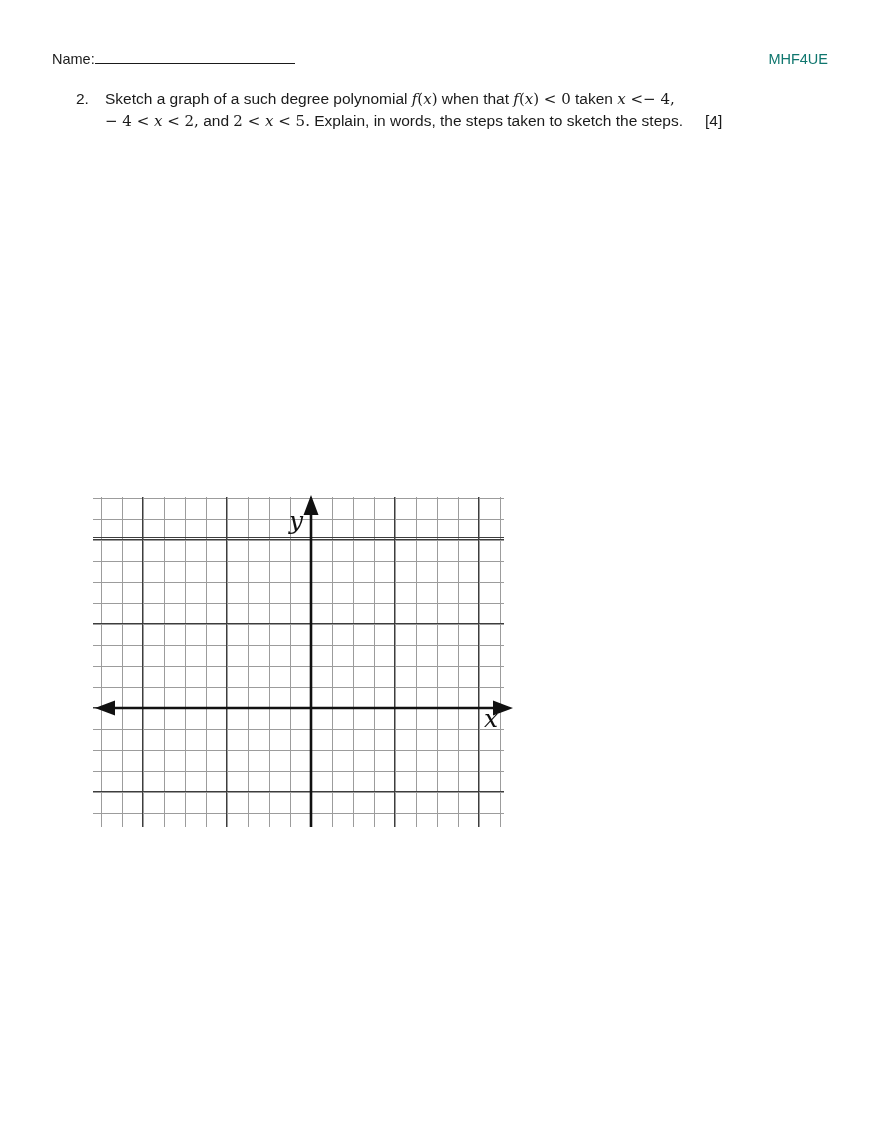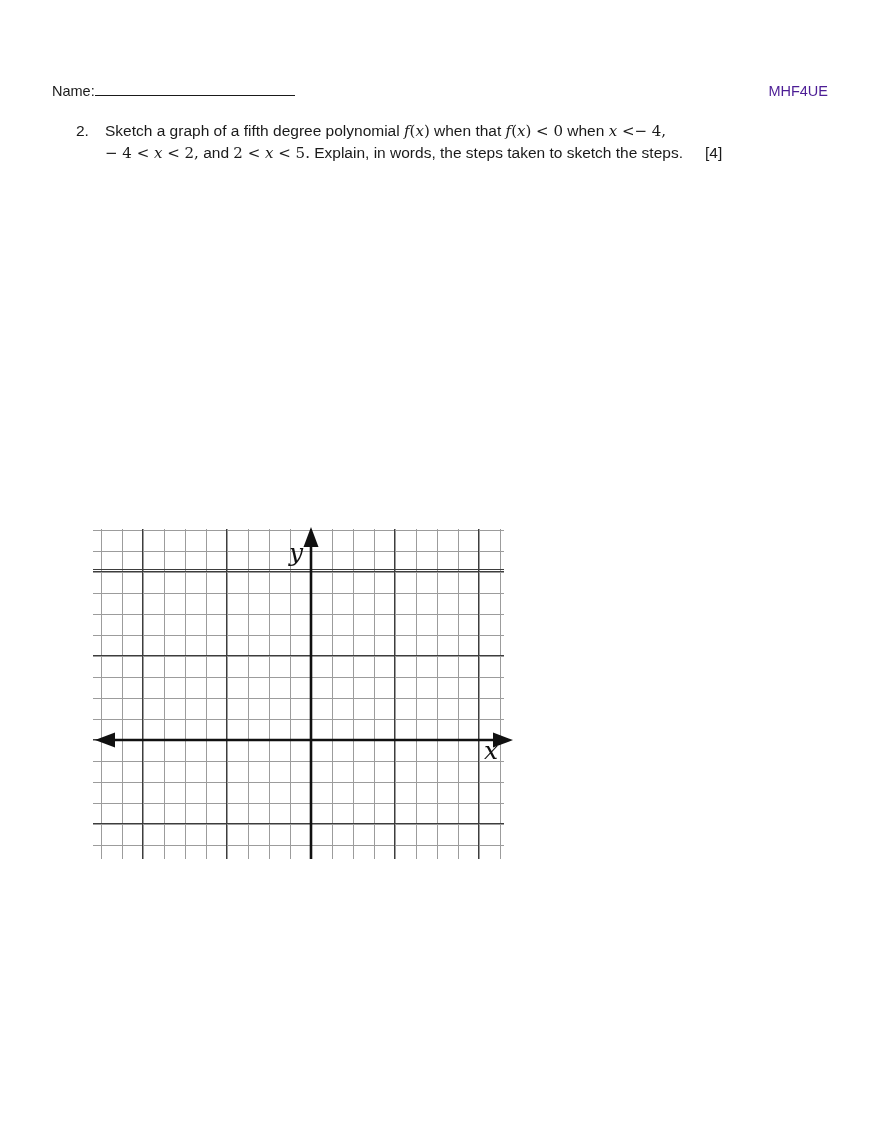--- a/index.html
+++ b/index.html
@@ -8,42 +8,41 @@
     background: #ffffff;
   }
   .page {
     position: relative;
     width: 880px;
     height: 827px;
     background: #ffffff;
     font-family: "Liberation Sans", sans-serif;
     color: #1a1a1a;
     overflow: hidden;
-    margin-top: 32px;
   }
 
   
   .header-row {
     position: absolute;
     left: 52px;
     right: 52px;
     top: 50px;
     display: flex;
     justify-content: space-between;
     align-items: baseline;
     font-size: 14.5px;
   }
   .name-group { display: flex; align-items: baseline; }
   .blank-line {
     display: inline-block;
     width: 200px;
     height: 13px;
     border-bottom: 1.5px solid #1a1a1a;
   }
-  .course-code { font-size: 14.5px; color: #4c1d95; }
+  .course-code { font-size: 14.5px; color: #0f766e; }
 
   
   .question {
     position: absolute;
     left: 76px;
     top: 88px;
     width: 740px;
     display: flex;
     font-size: 15.5px;
     line-height: 21px;
@@ -99,21 +98,21 @@
     <span class="name-group">
       <span>Name:</span>
         <span class="blank-line"></span>
     </span>
     <span class="course-code">MHF4UE</span>
   </div>
 
   <div class="question">
     <div class="q-number">2.</div>
     <div class="q-body">
-      <span class="t">Sketch a graph of a fifth degree polynomial </span><span class="i">f</span><span class="m">(</span><span class="i">x</span><span class="m">)</span><span class="t"> when that </span><span class="i">f</span><span class="m">(</span><span class="i">x</span><span class="m">) &lt; 0</span><span class="t"> when </span><span class="i">x</span><span class="m"> &lt;− 4,</span><br>
+      <span class="t">Sketch a graph of a such degree polynomial </span><span class="i">f</span><span class="m">(</span><span class="i">x</span><span class="m">)</span><span class="t"> when that </span><span class="i">f</span><span class="m">(</span><span class="i">x</span><span class="m">) &lt; 0</span><span class="t"> taken </span><span class="i">x</span><span class="m"> &lt;− 4,</span><br>
       <span class="m">− 4 &lt; </span><span class="i">x</span><span class="m"> &lt; 2,</span><span class="t"> and </span><span class="m">2 &lt; </span><span class="i">x</span><span class="m"> &lt; 5.</span><span class="t"> Explain, in words, the steps taken to sketch the steps.</span><span class="marks">[4]</span>
     </div>
   </div>
 
   <div class="grid"></div>
 
   <svg class="axes-svg" viewBox="85 488 440 440">
 
     <line x1="100" y1="708" x2="508" y2="708" stroke="#111" stroke-width="2.6"></line>
     <polygon points="95,708 115,700.5 115,715.5" fill="#111"></polygon>

